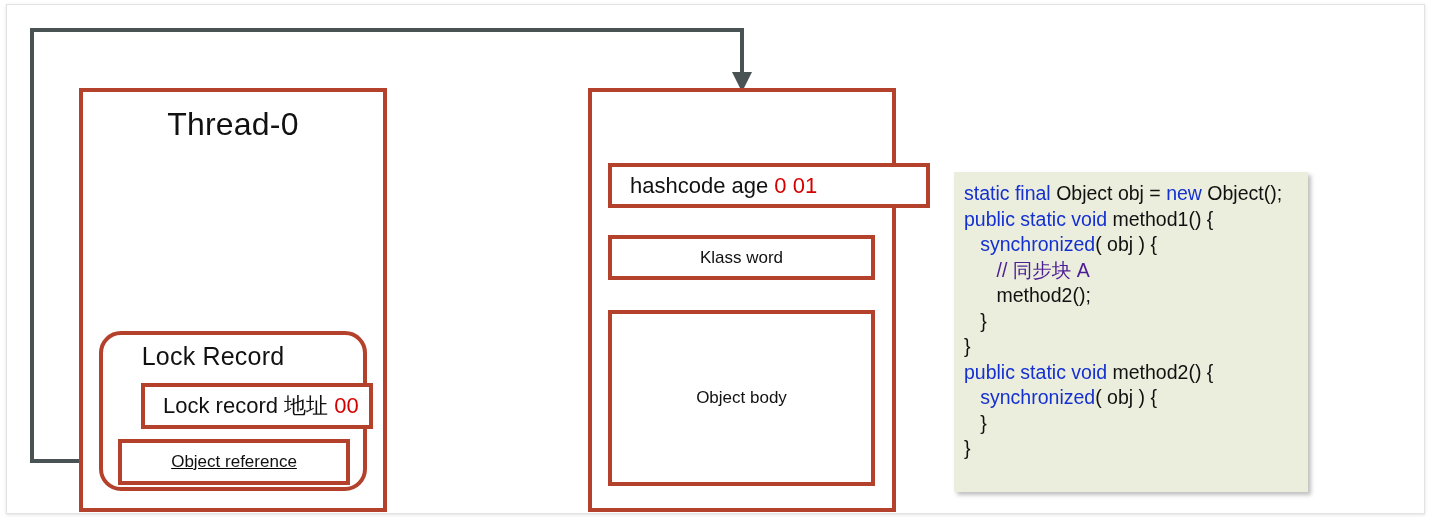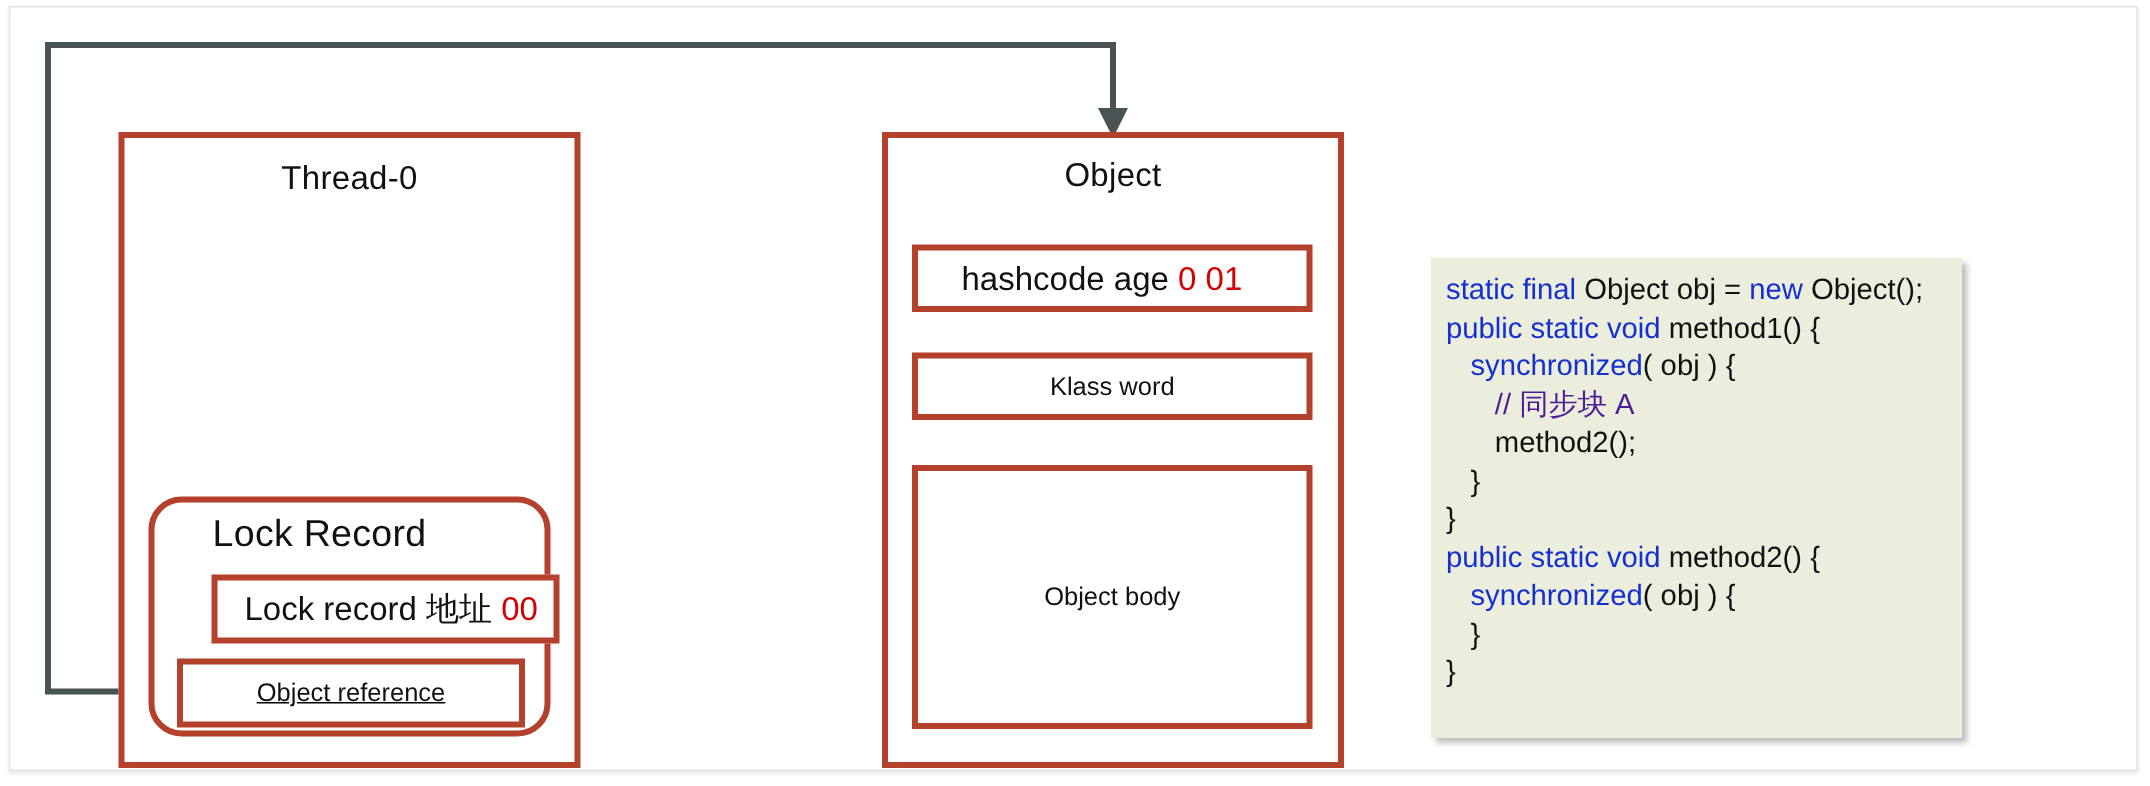--- a/index.html
+++ b/index.html
@@ -46,21 +46,21 @@
     justify-content: center;
   }
   .dbox.rounded { border-radius: 22px; }
 
   .box-title {
     position: absolute;
     left: 0;
     right: 0;
     text-align: center;
     color: #111111;
-    font-size: 22px;
+    font-size: 32px;
     font-weight: 400;
     letter-spacing: 0.2px;
   }
 
   .cell-label {
     font-size: 22px;
     color: #111111;
     white-space: nowrap;
   }
   .cell-label.small { font-size: 17px; }
@@ -115,23 +115,22 @@
 
   <div class="dbox" style="left:118px; top:383px; width:232px; height:46px;margin-left:23px;">
     <span class="cell-label left"><span>Lock record 地址 </span><span class="red">00</span></span>
   </div>
 
   <div class="dbox" style="left:118px; top:439px; width:232px; height:46px;text-decoration:underline;">
     <span class="cell-label small">Object reference</span>
   </div>
 
   <div class="dbox" style="left:588px; top:88px; width:308px; height:424px;"></div>
-  <div class="box-title" style="left:588px; top:104px; width:308px;">Object</div>
 
-  <div class="dbox" style="left:608px; top:163px; width:267px; height:45px;padding-left:11px;">
+  <div class="dbox" style="left:608px; top:163px; width:322px; height:45px;">
     <span class="cell-label left"><span>hashcode age </span><span class="red">0 01</span></span>
   </div>
 
   <div class="dbox" style="left:608px; top:235px; width:267px; height:45px;">
     <span class="cell-label small">Klass word</span>
   </div>
 
   <div class="dbox" style="left:608px; top:310px; width:267px; height:176px;align-items:center;">
     <span class="cell-label small">Object body</span>
   </div>

